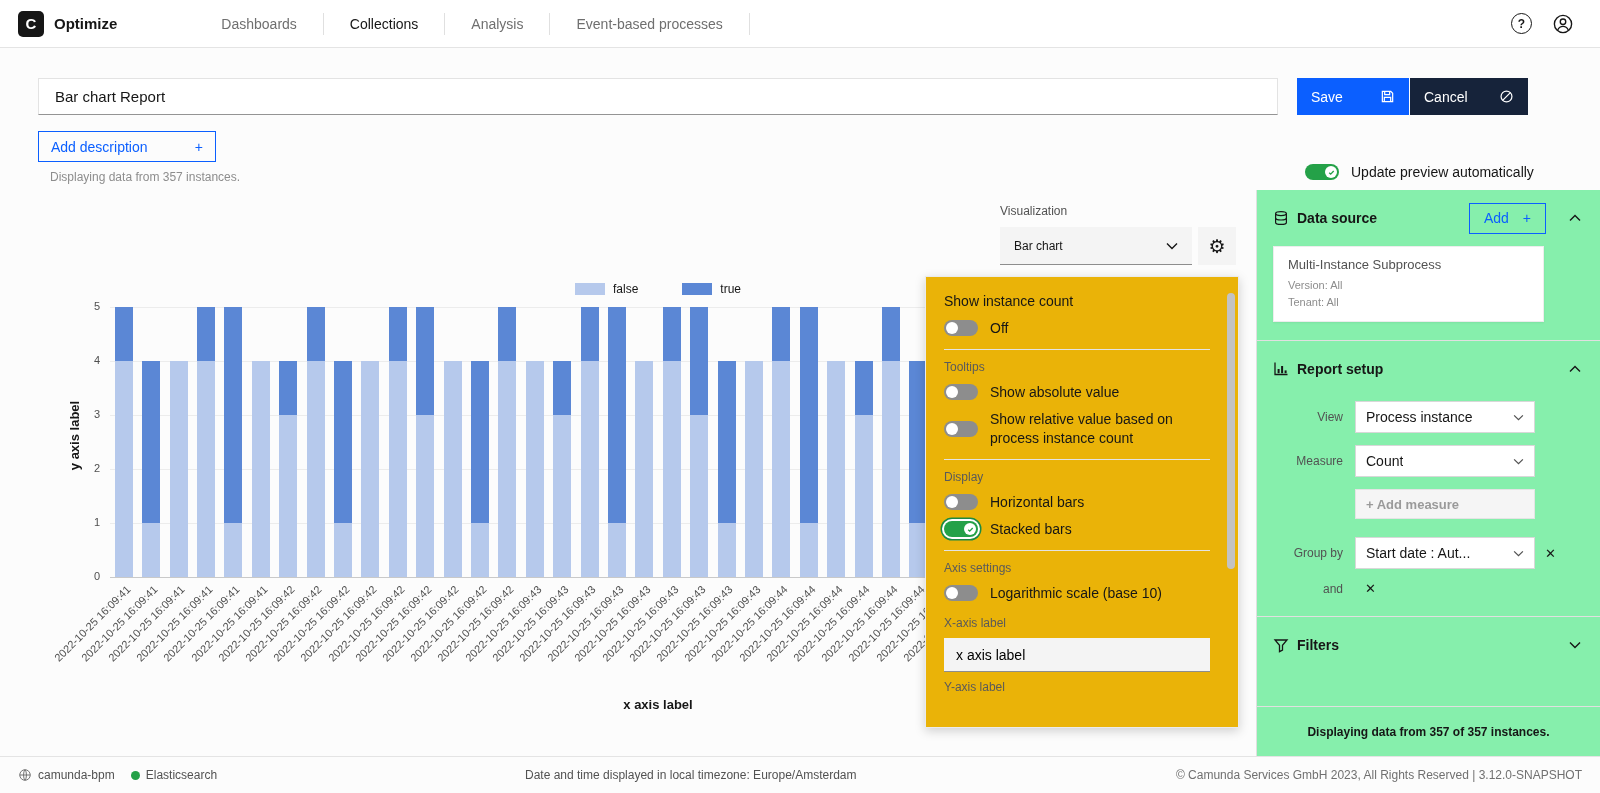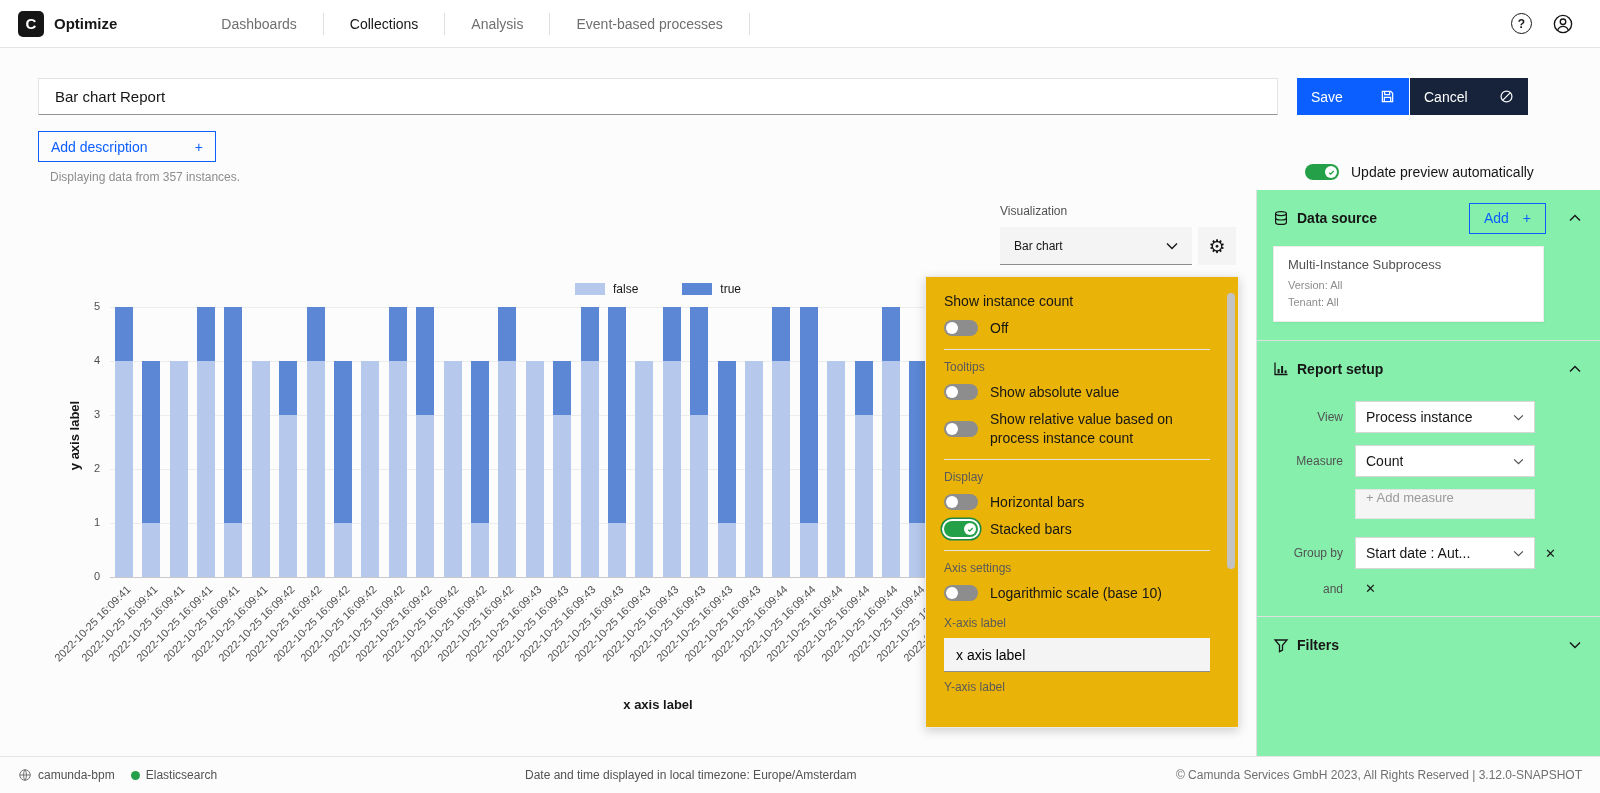--- a/index.html
+++ b/index.html
@@ -109,22 +109,22 @@
   .ds-card .name { font-size:13px; color:#525252; margin-bottom:5px; }
   .ds-card .meta { font-size:11px; color:#8d8d8d; line-height:1.55; }
   .side-divider { height:1px; background:#e0e0e0; }
   .setup-row { display:flex; align-items:center; margin:12px 0; }
   .setup-label { width:70px; text-align:right; font-size:12px; color:#525252; margin-right:12px; flex:0 0 auto; }
   .sel { width:180px; height:32px; background:#fff; border:1px solid #d8d8d8; display:flex;
     align-items:center; justify-content:space-between; padding:0 10px; font-size:14px; cursor:pointer; }
   .sel .val { white-space:nowrap; overflow:hidden; }
   .x-btn { margin-left:10px; font-size:13px; color:#161616; cursor:pointer; }
   .add-measure { margin:4px 0 16px 82px; width:180px; height:30px; background:#f5f5f5;
-    border:1px solid #e4e4e4; color:#9a9a9a; font-size:13px; display:flex; align-items:flex-start;
-    padding:0 10px; font-family:"Liberation Sans", sans-serif; }
+    border:1px solid #e4e4e4; color:#9a9a9a; font-size:13px; display:flex; align-items:center;
+    padding:0 10px; font-family:"Liberation Sans", sans-serif;font-weight:bold; }
   .sidebar-note { position:absolute; left:0; right:0; bottom:0; height:50px; border-top:1px solid #e0e0e0;
     display:flex; align-items:center; justify-content:center; font-size:12px; font-weight:bold; }
 
   
   .footer { position:absolute; left:0; right:0; bottom:0; height:37px; background:#fcfcfc;
     border-top:1px solid #e4e4e4; display:flex; align-items:center; font-size:12px; color:#525252; z-index:15; }
   .footer-left { display:flex; align-items:flex-end; gap:16px; margin-left:18px; }
   .footer-item { display:flex; align-items:center; gap:6px; }
   .green-dot { width:9px; height:9px; border-radius:50%; background:#24a148; }
   .footer-center { position:absolute; left:525px; }
@@ -782,20 +782,21 @@
       <span class="title">Filters</span>
       <span class="spacer"></span>
       <span class="chev-btn">
         <svg width="12" height="8" viewBox="0 0 12 8">
             <path d="M1 1.5l5 5 5-5" fill="none" stroke="#161616" stroke-width="1.4"></path>
           </svg>
       </span>
     </div>
   </div>
 
+  <div class="sidebar-note">Displaying data from 357 of 357 instances.</div>
 </aside>
 
 <footer class="footer">
   <div class="footer-left">
     <div class="footer-item">
       <span>
         <svg width="14" height="14" viewBox="0 0 16 16" fill="none" stroke="#6f6f6f" stroke-width="1.1">
           <circle cx="8" cy="8" r="6"></circle>
           <path d="M2 8h12M8 2c2.2 1.9 2.2 10.1 0 12-2.2-1.9-2.2-10.1 0-12z"></path>
         </svg>

